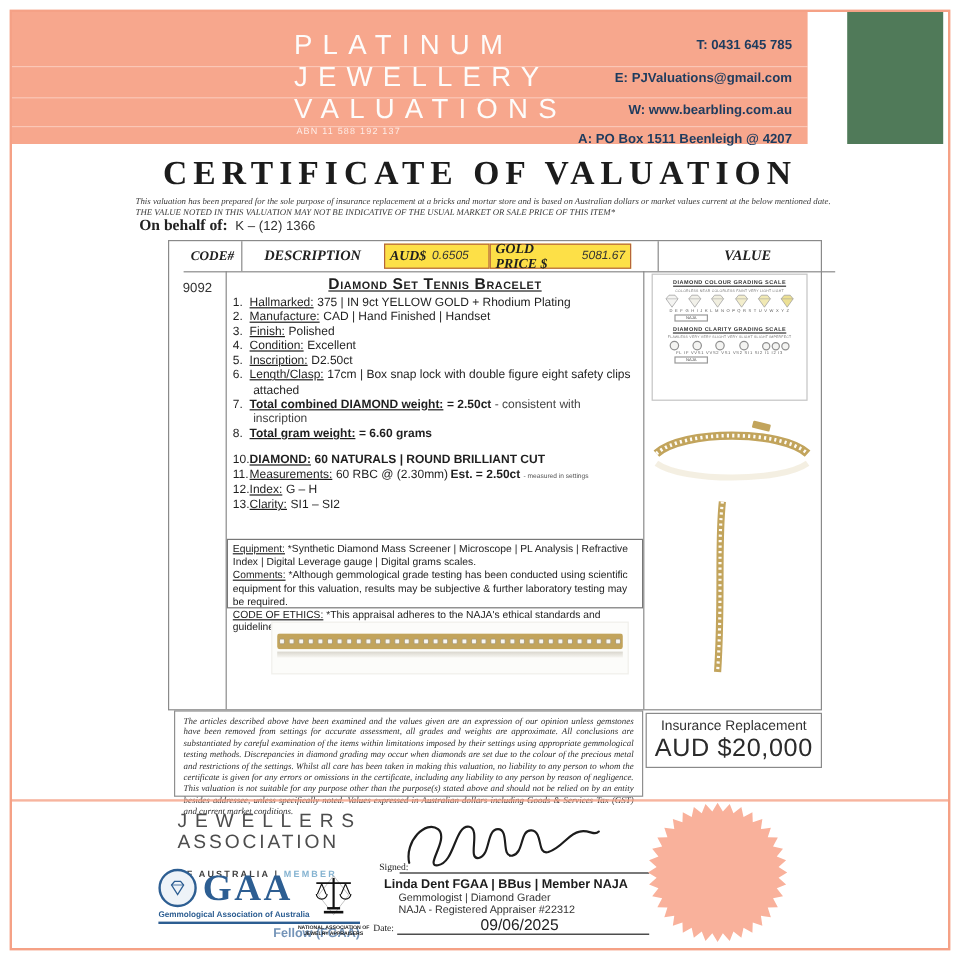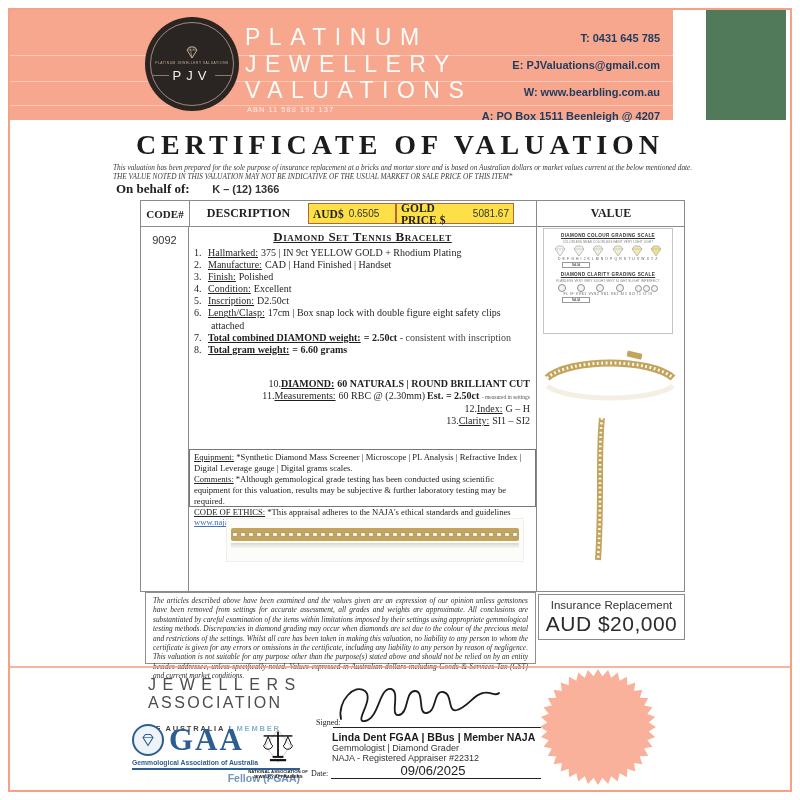--- a/index.html
+++ b/index.html
@@ -30,49 +30,49 @@
   .contact{position:absolute;right:13px;top:0;width:260px;height:110px;text-align:right;
            color:#1d3b5e;font-weight:bold;font-size:11px;}
   .contact div{position:absolute;right:0;white-space:nowrap;}
 
   
   .cert-title{position:absolute;left:0;top:129px;width:800px;text-align:center;
               font-family:"Liberation Serif",serif;font-weight:bold;font-size:28px;letter-spacing:5px;color:#1c1c1c;}
   .disc{position:absolute;left:113px;width:578px;font-family:"Liberation Serif",serif;
         font-style:italic;font-size:7.3px;color:#3a3a3a;white-space:nowrap;}
   .behalf-label{font-family:"Liberation Serif",serif;font-weight:bold;font-size:13px;color:#222;}
-  .behalf-value{font-size:11px;color:#333;margin-left:18px;font-weight:bold;}
+  .behalf-value{font-size:11px;color:#333;margin-left:2px;}
 
   
   .vtable{position:absolute;left:140px;top:200px;width:543px;height:390px;border:1px solid #8a8a8a;}
-  .hrow{position:absolute;left:0;top:0;width:100%;height:25px;border-bottom:1px solid #8a8a8a;}
+  .hrow{position:absolute;left:12px;top:0;width:100%;height:25px;border-bottom:1px solid #8a8a8a;font-style:italic;}
   .hcell{position:absolute;font-family:"Liberation Serif",serif;font-weight:bold;font-size:12px;color:#222;
          display:flex;align-items:center;justify-content:center;}
   .hc-code{left:0;top:0;width:48px;height:25px;border-right:1px solid #8a8a8a;font-size:11px;}
   .hc-desc{left:48px;top:0;width:119px;height:25px;}
   .ratecell{position:absolute;top:2px;height:19px;border:1.5px solid #b5643c;display:flex;align-items:center;
             justify-content:flex-start;padding:0 4px;background:#fde047;}
   .rc-aud{left:167px;width:78px;}
   .rc-gold{left:255px;width:108px;}
   .ratecell .rl{font-family:"Liberation Serif",serif;font-weight:bold;font-size:11.5px;}
   .ratecell .rv{font-size:10px;margin-left:5px;color:#333;}
   .hc-value{left:395px;top:0;width:148px;height:25px;border-left:1px solid #8a8a8a;}
 
   .code-col{position:absolute;left:0;top:25px;width:48px;height:365px;border-right:1px solid #8a8a8a;
             text-align:center;font-size:11px;color:#333;padding-top:8px;box-sizing:border-box;}
 
-  .desc-col{position:absolute;left:48px;top:25px;width:347px;height:398px;font-family:Liberation Serif, serif;}
+  .desc-col{position:absolute;left:48px;top:25px;width:347px;height:398px;}
   .item-title{position:absolute;left:0;top:3px;width:100%;text-align:center;font-size:13px;
               font-variant:small-caps;font-weight:bold;text-decoration:underline;letter-spacing:.5px;}
   .list{position:absolute;left:5px;width:336px;font-size:10px;line-height:12.1px;}
   .list1{top:21px;}
   .sec9{position:absolute;left:0;top:119px;width:100%;border-top:1px solid #8a8a8a;border-bottom:1px solid #8a8a8a;
         padding:2px 0 2px 5px;box-sizing:border-box;font-size:10px;line-height:12.5px;width:347px;}
   .sec9 .li{width:330px;}
-  .list2{top:152px;text-align:right;}
+  .list2{top:152px;}
   .li{padding-left:17px;text-indent:-17px;}
   .li .num{display:inline-block;width:14px;text-indent:0;}
   .li .lbl{text-decoration:underline;margin-right:3px;margin-top:32px;}
   .li .txt{}
   .li .sfx{color:#444;}
   .li.b .lbl,.li.b .txt{font-weight:bold;}
   .li .btxt{font-weight:bold;margin-left:2px;}
   .li .tiny{font-size:5.5px;color:#555;}
 
   .equip-box{position:absolute;left:0;top:223px;width:347px;height:58px;border:1px solid #777;
@@ -149,29 +149,20 @@
 <body>
 
 <div class="page">
   <div class="frame"></div>
 
   <div class="band">
     <div class="scanline" style="top:45px"></div>
     <div class="scanline" style="top:71px"></div>
     <div class="scanline" style="top:95px"></div>
 
-    <div class="logo-circle">
-      <div class="logo-ring"></div>
-      <svg class="logo-gem" width="16" height="13" viewBox="0 0 16 13">
-        <path d="M3,4 L5.5,1 H10.5 L13,4 L8,12 Z" fill="none" stroke="#c8b49a" stroke-width="1"></path>
-        <path d="M3,4 H13 M5.5,1 L6.5,4 L8,12 M10.5,1 L9.5,4" fill="none" stroke="#c8b49a" stroke-width=".6"></path>
-      </svg>
-      <div class="logo-ringtext">PLATINUM JEWELLERY VALUATIONS</div>
-      <div class="logo-initials">PJV</div>
-    </div>
 
     <div class="brand">
       <div>PLATINUM</div>
       <div>JEWELLERY</div>
       <div>VALUATIONS</div>
     </div>
     <div class="abn">ABN 11 588 192 137</div>
 
     <div class="contact">
       <div style="top:22px">T: 0431 645 785</div>
@@ -358,21 +349,21 @@
       <div>NATIONAL ASSOCIATION OF</div>
       <div>JEWELRY APPRAISERS</div>
     </div>
   </div>
 
   <svg class="abs" style="left:335px;top:679px;" width="170" height="48" viewBox="0 0 170 48">
     <path d="M6,40 C2,22 20,4 30,12 C40,20 18,44 30,42 C44,40 44,8 56,10 C66,12 54,38 64,36 C74,34 70,12 80,12 C90,12 82,36 92,34 C102,32 98,12 108,13 C118,14 112,34 122,31 C134,27 138,16 148,14 C156,12 160,18 164,14" fill="none" stroke="#1c1c1c" stroke-width="1.8" stroke-linecap="round"></path>
   </svg>
   <div class="abs signed-label" style="left:316px;top:718px;">Signed:</div>
   <div class="sig-line" style="left:333px;top:727px;width:208px;"></div>
-  <div class="abs signer-name" style="left:332px;top:731px;">Linda Dent  FGAA | BBus | Member NAJA</div>
+  <div class="abs signer-name" style="left:320px;top:731px;">Linda Dent  FGAA | BBus | Member NAJA</div>
   <div class="abs signer-title" style="left:332px;top:743px;">Gemmologist | Diamond Grader</div>
   <div class="abs signer-title" style="left:332px;top:753px;">NAJA - Registered Appraiser #22312</div>
   <div class="abs date-label" style="left:311px;top:769px;">Date:</div>
   <div class="abs date-value" style="left:358px;top:763px;">09/06/2025</div>
   <div class="sig-line" style="left:331px;top:778px;width:210px;"></div>
 
   <svg class="seal" width="120" height="120" viewBox="0 0 120 120">
     <polygon id="seal-burst" fill="#f9b19b" points="118.0,60.0 110.8,64.4 117.1,70.1 109.3,73.2 114.5,79.8 106.2,81.6 110.2,89.0 101.8,89.3 104.4,97.3 96.1,96.1 97.3,104.4 89.3,101.8 89.0,110.2 81.6,106.2 79.8,114.5 73.2,109.3 70.1,117.1 64.4,110.8 60.0,118.0 55.6,110.8 49.9,117.1 46.8,109.3 40.2,114.5 38.4,106.2 31.0,110.2 30.7,101.8 22.7,104.4 23.9,96.1 15.6,97.3 18.2,89.3 9.8,89.0 13.8,81.6 5.5,79.8 10.7,73.2 2.9,70.1 9.2,64.4 2.0,60.0 9.2,55.6 2.9,49.9 10.7,46.8 5.5,40.2 13.8,38.4 9.8,31.0 18.2,30.7 15.6,22.7 23.9,23.9 22.7,15.6 30.7,18.2 31.0,9.8 38.4,13.8 40.2,5.5 46.8,10.7 49.9,2.9 55.6,9.2 60.0,2.0 64.4,9.2 70.1,2.9 73.2,10.7 79.8,5.5 81.6,13.8 89.0,9.8 89.3,18.2 97.3,15.6 96.1,23.9 104.4,22.7 101.8,30.7 110.2,31.0 106.2,38.4 114.5,40.2 109.3,46.8 117.1,49.9 110.8,55.6"></polygon>
   </svg>
 </div>

